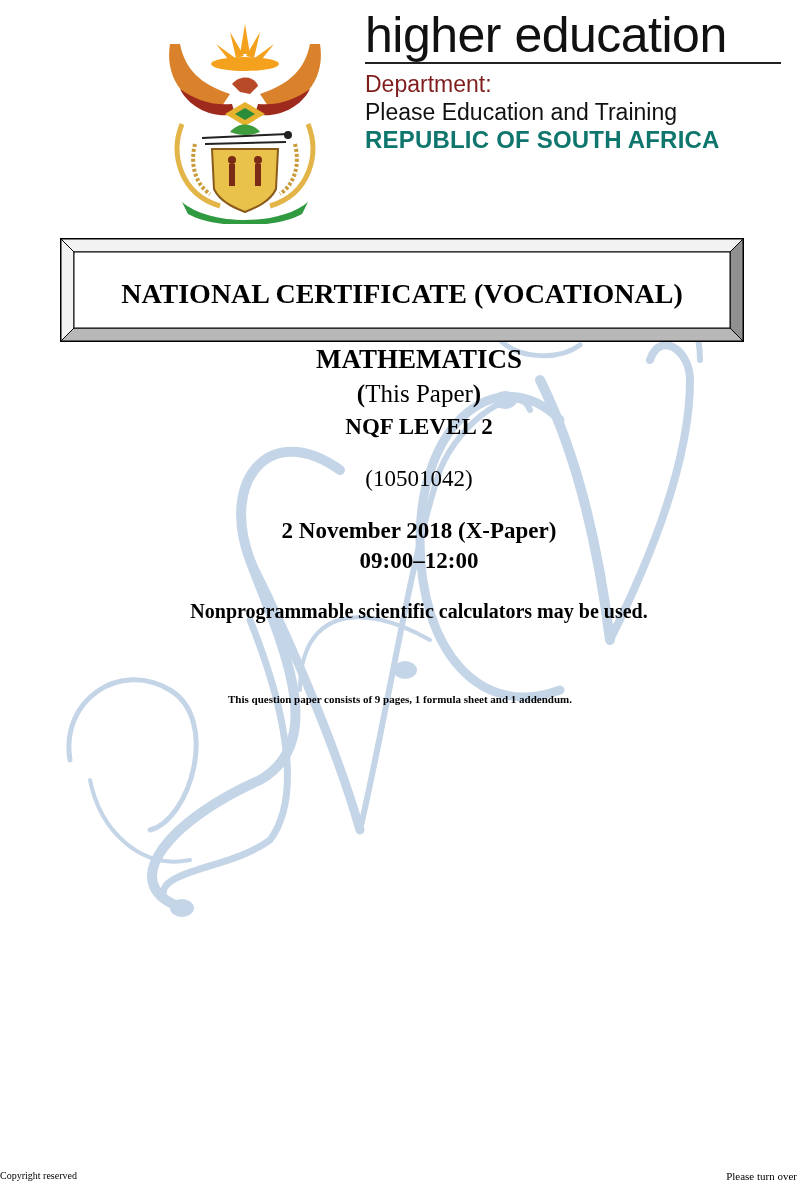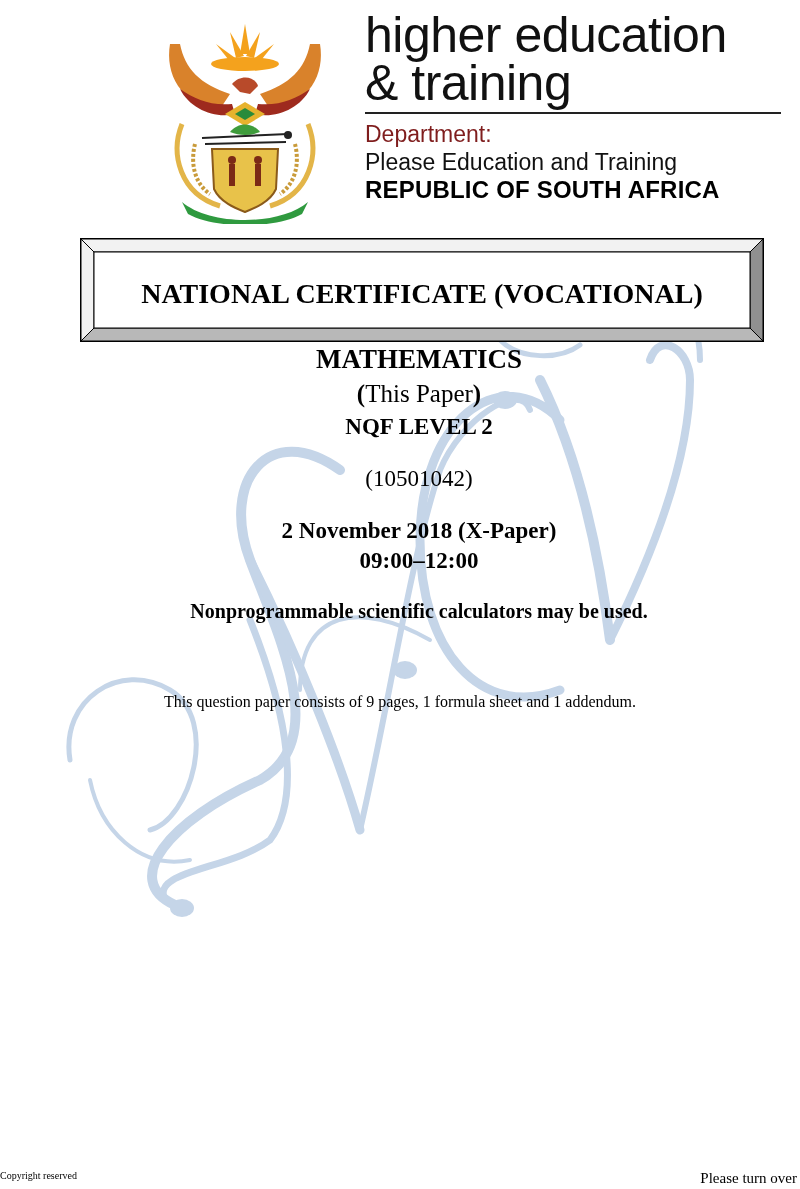--- a/index.html
+++ b/index.html
@@ -6,36 +6,36 @@
   body { width: 800px; height: 1189px; position: relative; overflow: hidden; font-family: "Liberation Serif", serif; color: #000; }
   .watermark { position: absolute; left: 0; top: 0; width: 800px; height: 1189px; z-index: 0; pointer-events: none; }
   .layer { position: absolute; z-index: 1; }
   .crest { left: 160px; top: 14px; width: 170px; height: 210px; }
   .brand { left: 365px; top: 12px; width: 420px; font-family: Liberation Sans, sans-serif; }
   .brand .l1 { font-size: 50px; line-height: 46px; letter-spacing: -0.5px; color: #111; }
   .brand .l2 { font-size: 50px; line-height: 50px; letter-spacing: -0.5px; color: #111; }
   .brand .rule { height: 2px; background: #222; margin-top: 4px; width: 416px; }
   .brand .d1 { font-size: 23px; line-height: 28px; margin-top: 6px; color: #7f1d1d; }
   .brand .d2 { font-size: 23px; line-height: 28px; color: #111; }
-  .brand .d3 { font-size: 24px; line-height: 28px; font-weight: bold; color: #000000; letter-spacing: 0.2px; }
-  .frame { left: 80px; top: 238px; width: 684px; height: 104px; }
+  .brand .d3 { font-size: 24px; line-height: 28px; font-weight: bold; color: #0f766e; letter-spacing: 0.2px; }
+  .frame { left: 60px; top: 238px; width: 684px; height: 104px; }
   .frame svg { position: absolute; left: 0; top: 0; }
   .frame .title { position: absolute; left: 0; right: 0; top: 40px; text-align: center; font-size: 28px; font-weight: bold; }
   .center { left: 0; width: 838px; text-align: center; }
   .subject { top: 344px; font-size: 27px; font-weight: bold; }
   .paper { top: 380px; font-size: 25px; }
   .paper b { font-weight: bold; }
   .level { top: 414px; font-size: 23px; font-weight: bold; }
   .code { top: 466px; font-size: 23px; }
   .date { top: 518px; font-size: 23px; font-weight: bold; }
   .time { top: 548px; font-size: 23px; font-weight: bold; }
   .calc { top: 600px; font-size: 20px; font-weight: bold; }
-  .consists { left: 0; width: 800px; top: 693px; font-size: 16px; font-weight: normal; text-align: center; }
+  .consists { left: 0; width: 800px; top: 693px; font-size: 11px; font-weight: bold; text-align: center; }
   .footer-left { left: 0; top: 1170px; font-size: 10px; }
-  .footer-right { right: 3px; top: 1170px; font-size: 15px; }
+  .footer-right { right: 3px; top: 1170px; font-size: 11px; }
 </style>
 </head>
 <body>
 
 <svg class="watermark" viewBox="0 0 800 1189">
   <g fill="none" stroke="#c5d5e8" stroke-linecap="round">
 
     <path d="M175 905 C 120 880, 170 820, 260 780 C 330 740, 280 640, 250 560 C 220 480, 270 420, 340 470" stroke-width="10"></path>
     <path d="M165 900 C 150 870, 230 870, 270 840 C 300 800, 290 720, 250 620" stroke-width="7"></path>
 
@@ -102,21 +102,20 @@
 
     <path d="M35 130 C 30 150, 35 170, 50 180" fill="none" stroke="#c99b3a" stroke-width="4" stroke-dasharray="3 2"></path>
     <path d="M135 130 C 140 150, 135 170, 120 180" fill="none" stroke="#c99b3a" stroke-width="4" stroke-dasharray="3 2"></path>
 
     <path d="M22 188 C 50 212, 120 212, 148 188 L 142 200 C 115 215, 55 215, 28 200 Z" fill="#2f9a3f"></path>
   </svg>
 </div>
 
 <div class="layer brand">
   <div class="l1">higher education</div>
-  <div class="l2">&amp; training</div>
   <div class="rule"></div>
   <div class="d1">Department:</div>
   <div class="d2">Please Education and Training</div>
   <div class="d3">REPUBLIC OF SOUTH AFRICA</div>
 </div>
 
 <div class="layer frame">
   <svg width="684" height="104" viewBox="0 0 684 104">
     <rect x="0.5" y="0.5" width="683" height="103" fill="#ffffff" stroke="#000" stroke-width="1"></rect>
 

